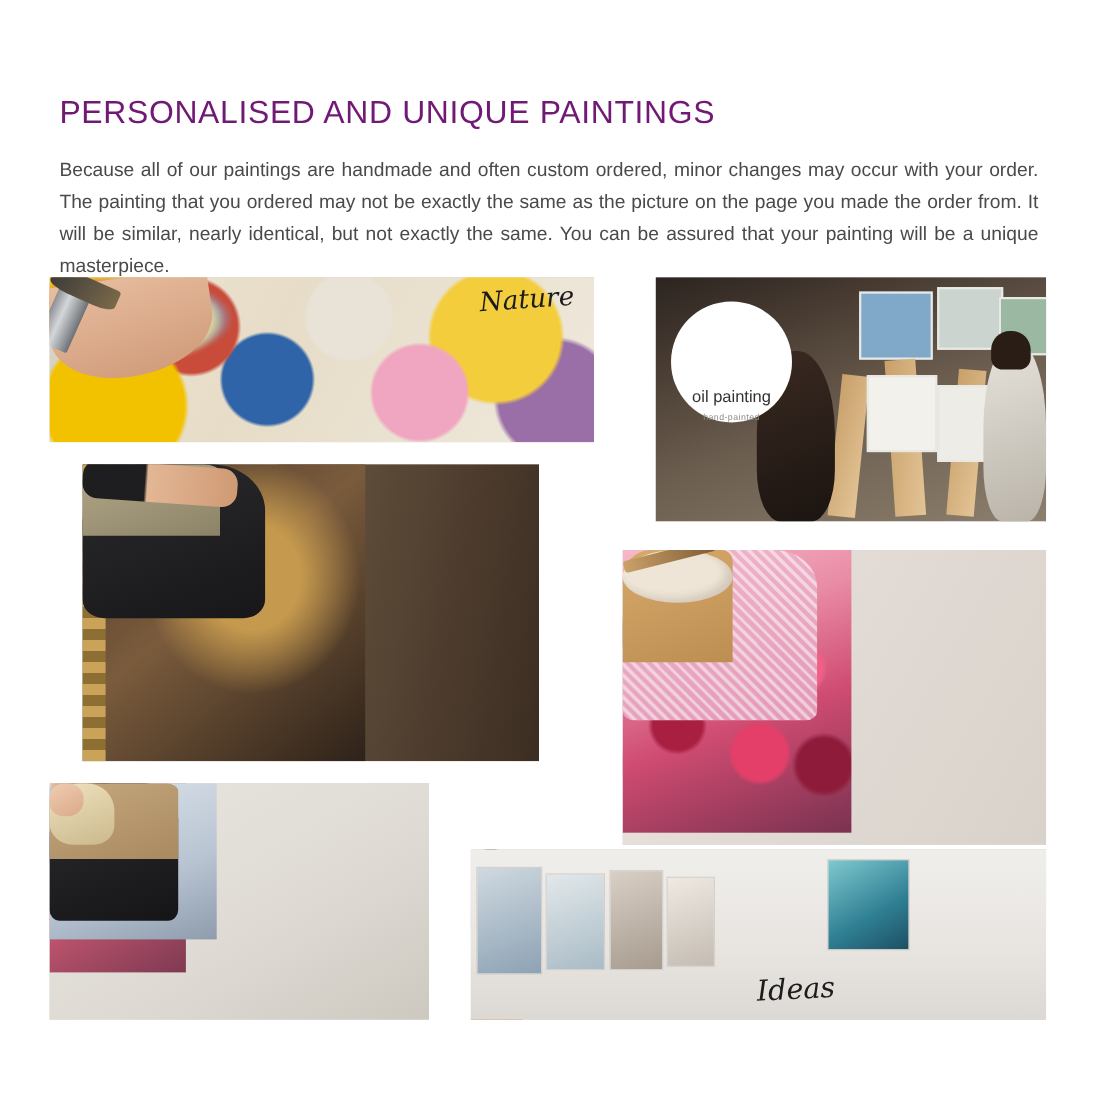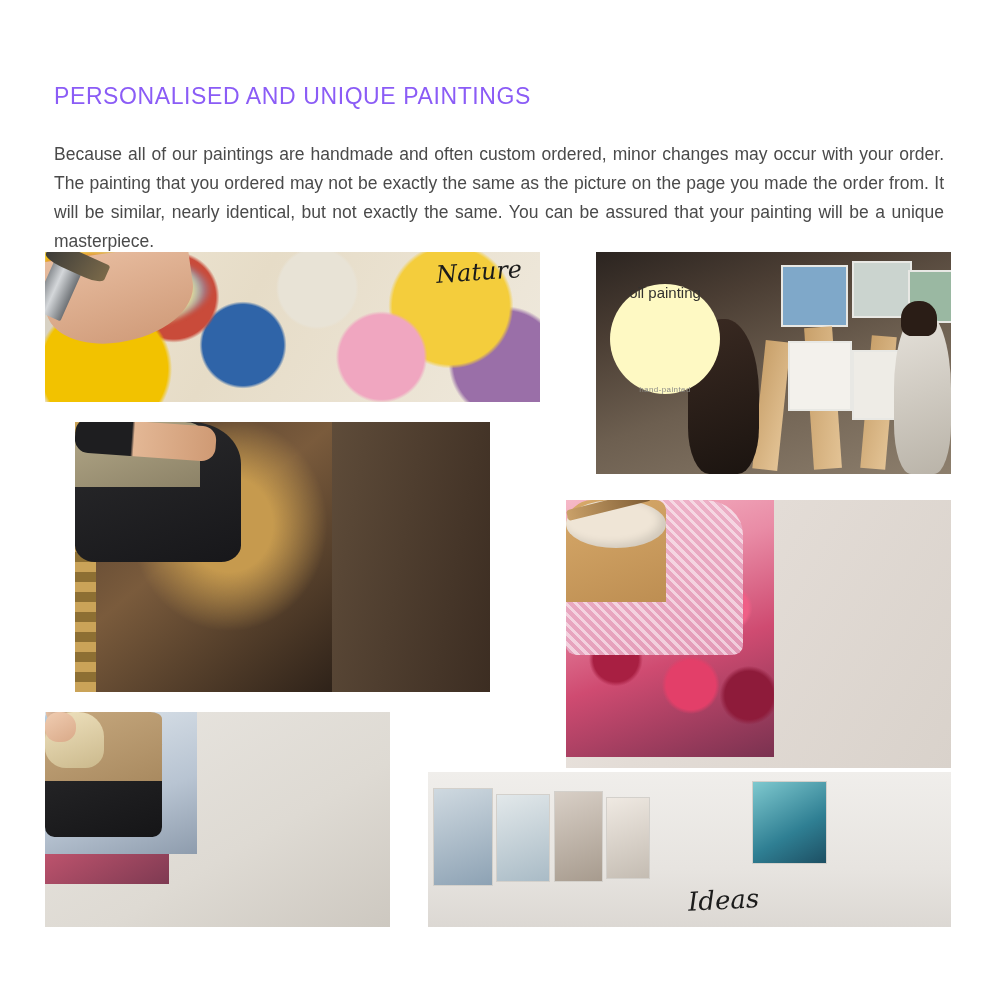--- a/index.html
+++ b/index.html
@@ -16,23 +16,23 @@
   }
   .page {
     position: absolute;
     inset: 0;
     background: #ffffff;
   }
   .heading {
     position: absolute;
     left: 54px;
     top: 68px;
-    font-size: 23px;
+    font-size: 29px;
     letter-spacing: 0.6px;
-    color: #8b5cf6;
+    color: #701a75;
     font-weight: 400;
     text-align: right;
   }
   .body-copy {
     position: absolute;
     left: 54px;
     top: 122px;
     width: 890px;
     font-size: 17.5px;
     line-height: 29px;
@@ -125,28 +125,28 @@
   .easel {
     position: absolute;
     background: linear-gradient(100deg, #c8a06a, #e3c395);
   }
   .cls-person {
     position: absolute;
     border-radius: 48% 48% 30% 30%;
   }
   .bubble {
     position: absolute;
-    left: 14px; top: 32px;
+    left: 14px; top: 22px;
     width: 110px; height: 110px;
     border-radius: 50%;
-    background: #fef9c3;
+    background: #ffffff;
     display: flex;
     flex-direction: column;
     align-items: center;
-    justify-content: space-between;
+    justify-content: flex-end;
     gap: 6px;
   }
   .bubble .t1 { font-size: 15px; color: #33322f; }
   .bubble .t2 { font-size: 8px; color: #8b8b87; letter-spacing: .4px; }
 
   
   #ph-restorer { left: 75px; top: 422px; width: 415px; height: 270px; }
   .res-bg { background: linear-gradient(100deg, #9b8f7e 0%, #a89c88 38%, #6b5742 39%, #3c2d22 100%); }
   .res-frame {
     left: 38%; top: 0; width: 62%; height: 100%;

